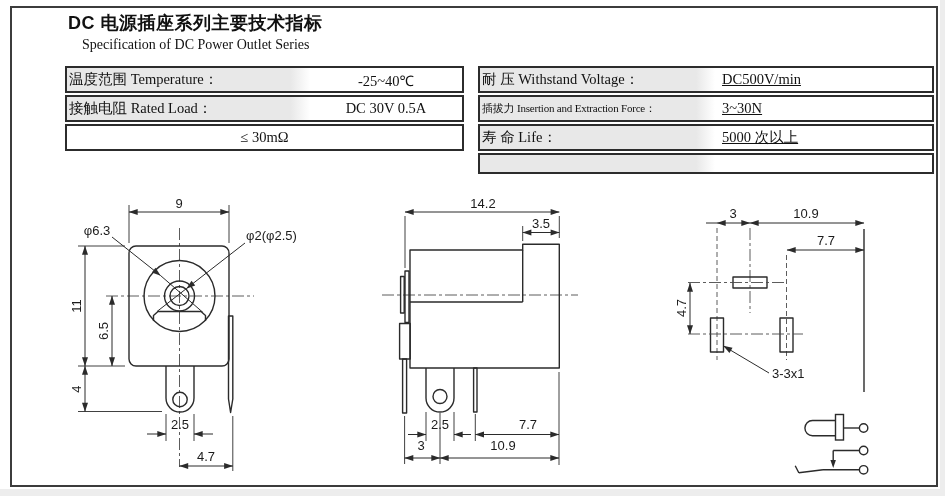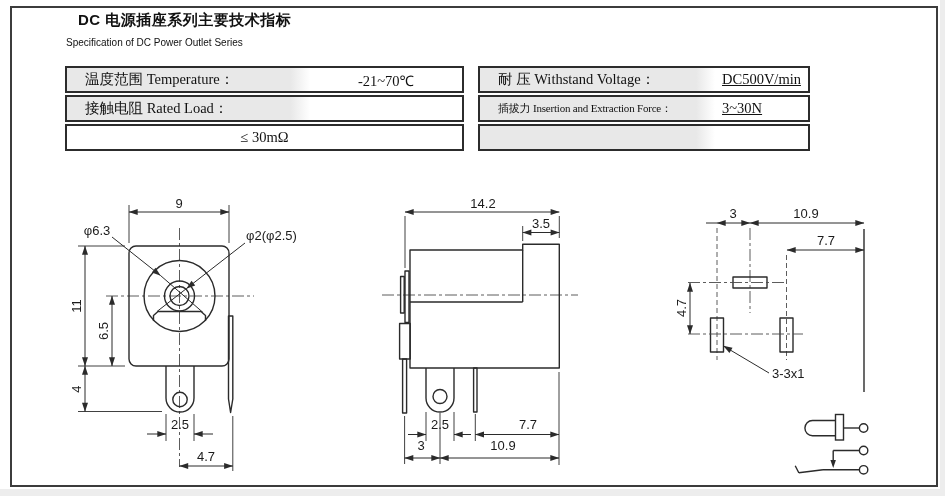--- a/index.html
+++ b/index.html
@@ -2,30 +2,30 @@
 <html><head>
 <meta charset="utf-8">
 <style>
   html,body{margin:0;padding:0;}
   body{width:945px;height:496px;position:relative;background:#ffffff;
        font-family:"Liberation Sans",sans-serif;overflow:hidden;color:#111;}
   .edge-r{position:absolute;left:940px;top:0;width:5px;height:496px;background:#ededed;}
   .edge-b{position:absolute;left:0;top:489px;width:945px;height:7px;background:#ededed;}
   .frame{position:absolute;left:10px;top:6px;width:924px;height:477px;
          border:2px solid #3c3c3c;background:#fff;}
-  .title{position:absolute;left:78px;top:11px;font-size:15px;font-weight:bold;
+  .title{position:absolute;left:68px;top:11px;font-size:18px;font-weight:bold;
          letter-spacing:0.5px;white-space:nowrap;}
-  .subtitle{position:absolute;left:66px;top:37px;font-size:10px;white-space:nowrap;}
+  .subtitle{position:absolute;left:82px;top:37px;font-size:14px;white-space:nowrap;font-family:Liberation Serif, serif;}
   .spec-table{position:absolute;top:66px;}
   .t-left{left:65px;width:399px;}
-  .t-right{left:478px;width:332px;}
+  .t-right{left:478px;width:456px;}
   .trow{display:flex;align-items:stretch;border:2px solid #2c2c2c;height:23px;
         margin-bottom:2px;background:#fff;font-family:"Liberation Serif",serif;
         font-size:14.5px;}
-  .label{display:flex;align-items:center;padding-left:18px;box-sizing:border-box;
+  .label{display:flex;align-items:center;padding-left:2px;box-sizing:border-box;
          background:linear-gradient(to right,#e8e8e8 0,#e8e8e8 92%,#ffffff 100%);
          white-space:nowrap;overflow:hidden;}
   .t-left .label{width:243px;}
   .t-left .value{flex:1;display:flex;align-items:center;justify-content:center;white-space:nowrap;}
   .t-right .label{width:235px;}
   .t-right .value{flex:1;display:flex;align-items:center;padding-left:7px;white-space:nowrap;text-decoration:underline;}
   .t-right .trow:nth-child(2) .label{font-size:11px;letter-spacing:-0.2px;}
   .t-right .trow:nth-child(4){height:17px;}
   svg.draw{position:absolute;left:0;top:0;width:945px;height:496px;}
   .part{stroke:#2b2b2b;stroke-width:1.4;fill:none;stroke-linejoin:round;}
@@ -44,38 +44,43 @@
 <div class="edge-r"></div>
 <div class="edge-b"></div>
 <div class="frame"></div>
 
 <div class="title">DC 电源插座系列主要技术指标</div>
 <div class="subtitle">Specification of DC Power Outlet Series</div>
 
 <div class="spec-table t-left">
   <div class="trow">
     <div class="label">温度范围 Temperature：</div>
-    <div class="value">-21~70℃</div>
+    <div class="value">-25~40℃</div>
   </div>
   <div class="trow">
     <div class="label">接触电阻 Rated Load：</div>
+    <div class="value">DC 30V 0.5A</div>
   </div>
   <div class="trow">
     <div class="value">≤ 30mΩ</div>
   </div>
 </div>
 
 <div class="spec-table t-right">
   <div class="trow">
     <div class="label">耐  压 Withstand Voltage：</div>
     <div class="value">DC500V/min</div>
   </div>
   <div class="trow">
     <div class="label">插拔力 Insertion and Extraction Force：</div>
     <div class="value">3~30N</div>
+  </div>
+  <div class="trow">
+    <div class="label">寿  命 Life：</div>
+    <div class="value">5000 次以上</div>
   </div>
   <div class="trow">
     <div class="label"></div>
     <div class="value"></div>
   </div>
 </div>
 
 <svg class="draw" viewBox="0 0 945 496">
   <defs>
     <marker id="arr" viewBox="0 0 10 8" markerWidth="10" markerHeight="8" refX="9.3" refY="4" orient="auto-start-reverse" markerUnits="userSpaceOnUse">

